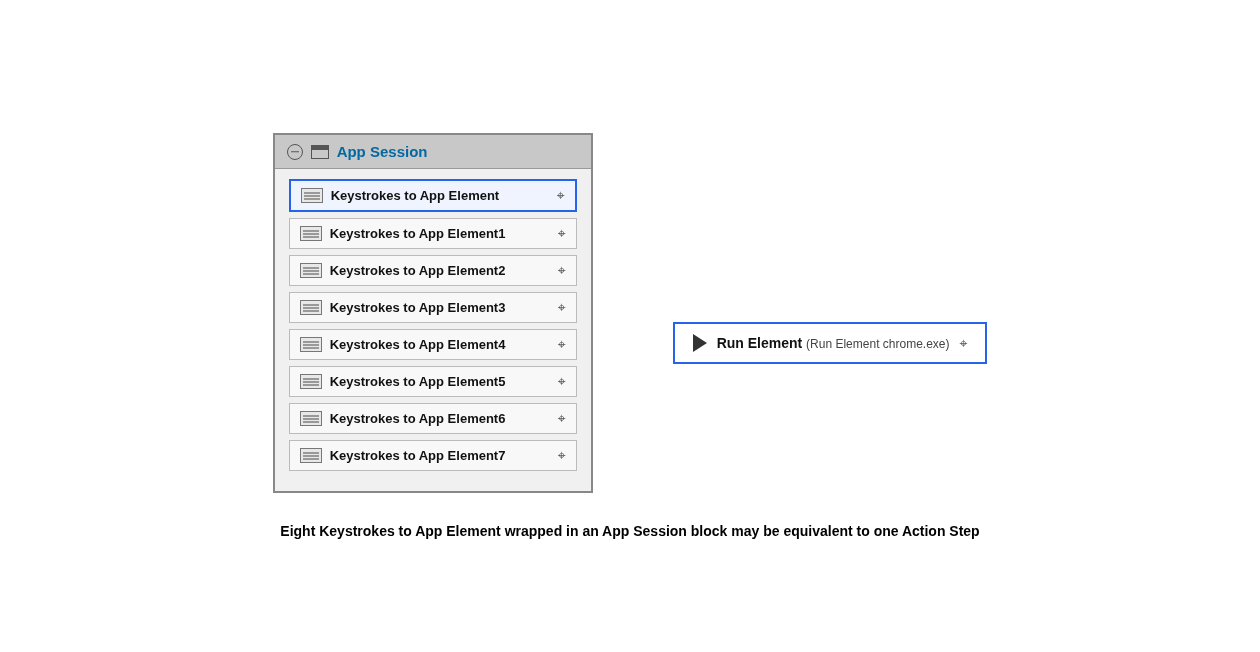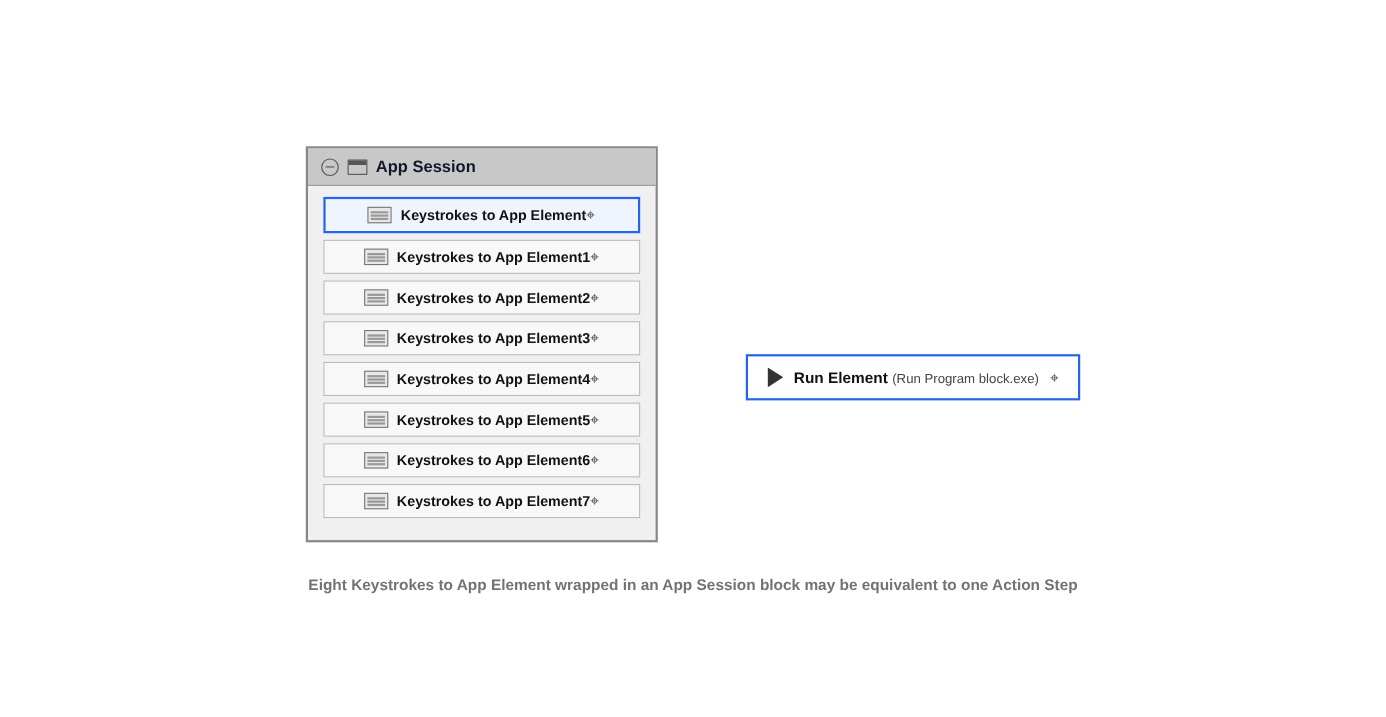--- a/index.html
+++ b/index.html
@@ -83,34 +83,34 @@
       top: 0;
       left: 0;
       right: 0;
       height: 4px;
       background: #555;
     }
 
     .app-session-title {
       font-weight: bold;
       font-size: 15px;
-      color: #0f172a;
+      color: #0369a1;
     }
 
     .session-items {
       display: flex;
       flex-direction: column;
       gap: 6px;
       padding: 10px 14px;
     }
 
     .session-item {
       display: flex;
       align-items: center;
-      justify-content: center;
+      justify-content: space-between;
       background: #f8f8f8;
       border: 1px solid #bbb;
       padding: 6px 10px;
       cursor: pointer;
       min-width: 270px;
     }
 
     .session-item.selected {
       border: 2px solid #2563eb;
       background: #f0f4ff;
@@ -188,21 +188,21 @@
       font-weight: normal;
       color: #444;
     }
 
     
     .caption-area {
       text-align: center;
       padding: 10px 20px 0 20px;
       font-size: 14px;
       font-weight: 700;
-      color: #737373;
+      color: #000000;
     }
   </style>
 </head>
 <body>
 
 <div class="main-area">
 
   <div class="app-session-block">
     <div class="app-session-header">
       <span class="minus-icon"></span>
@@ -275,21 +275,21 @@
         <span class="pin-icon">⌖</span>
       </div>
 
     </div>
   </div>
 
   <div class="run-program-block">
     <span class="play-icon"></span>
     <span class="run-program-text">
       <span>Run Element</span>
-      <span class="run-program-sub">(Run Program block.exe)</span>
+      <span class="run-program-sub">(Run Element chrome.exe)</span>
     </span>
     <span class="pin-icon">⌖</span>
   </div>
 </div>
 
 <div class="caption-area">
   <span>Eight Keystrokes to App Element wrapped in an App Session block may be equivalent to one Action Step</span>
 </div>
 
 </body></html>

